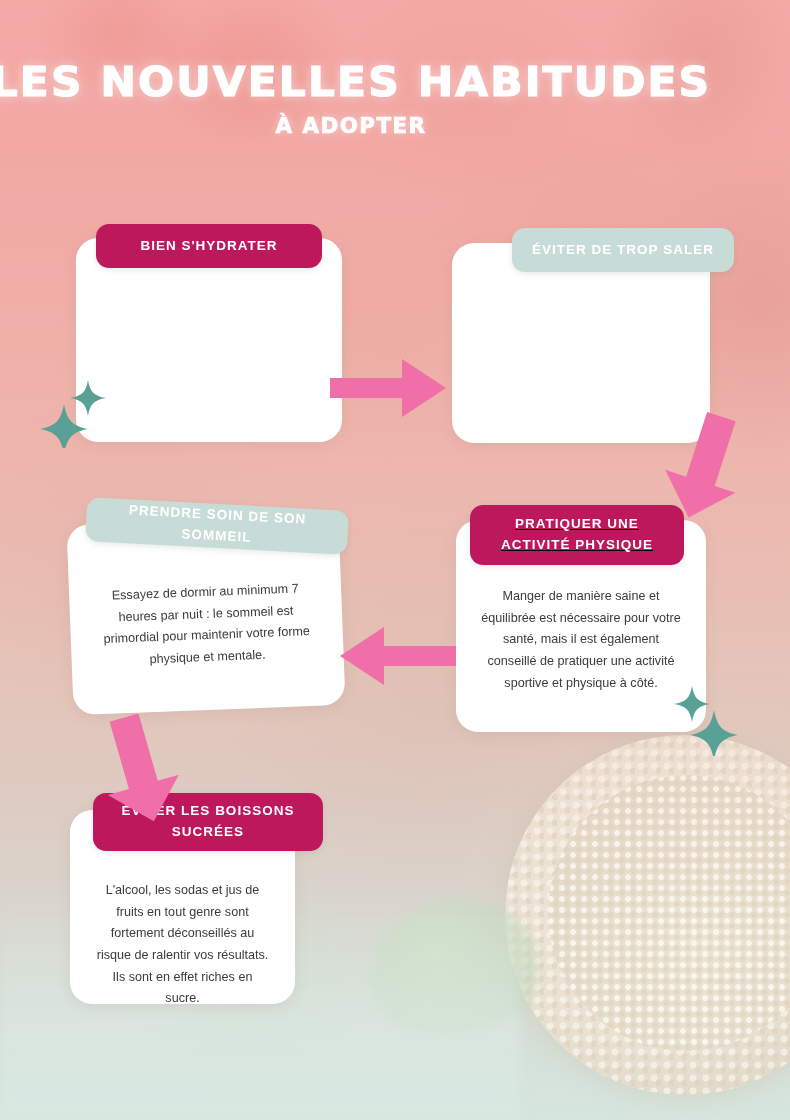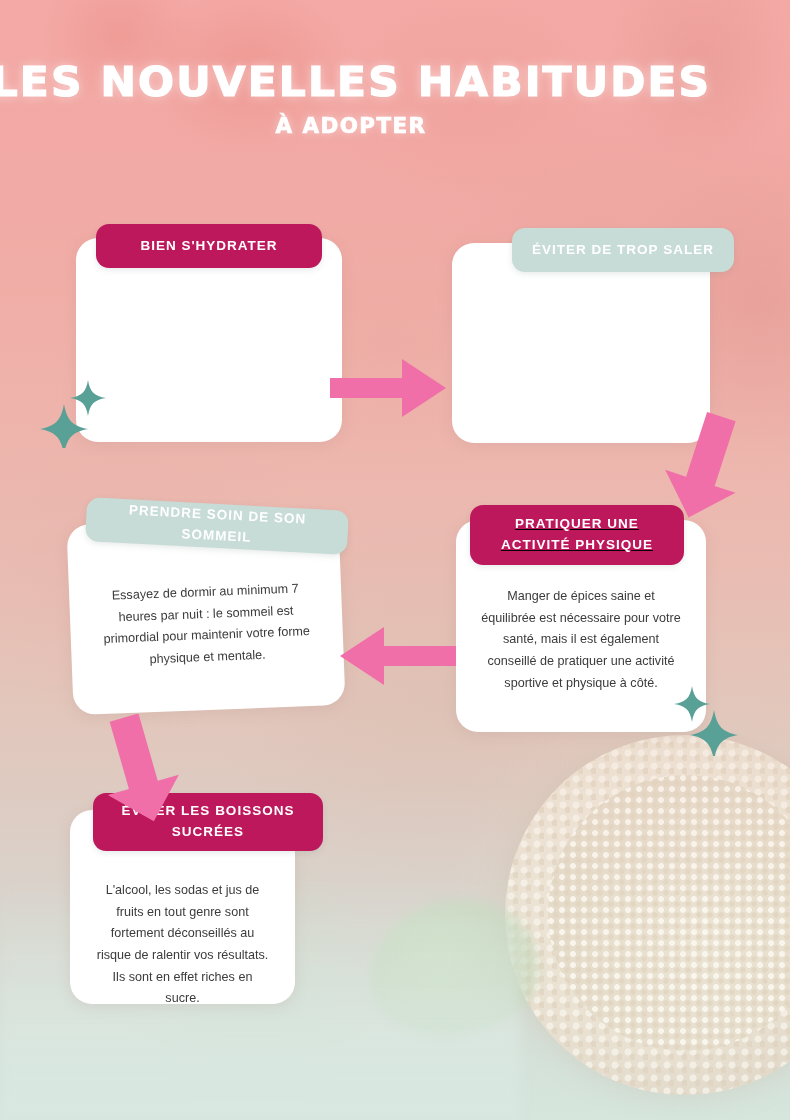--- a/index.html
+++ b/index.html
@@ -249,21 +249,21 @@
   </div>
 
   <div class="card" id="card-sommeil">
     <div class="card-body" id="body-sommeil">Essayez de dormir au minimum 7 heures par nuit : le sommeil est primordial pour maintenir votre forme physique et mentale.</div>
   </div>
   <div class="card-header hdr-light" id="hdr-sommeil">
     <span class="card-header-text">PRENDRE SOIN DE SON SOMMEIL</span>
   </div>
 
   <div class="card" id="card-activite">
-    <div class="card-body" id="body-activite">Manger de épices saine et équilibrée est nécessaire pour votre santé, mais il est également conseillé de pratiquer une activité sportive et physique à côté.</div>
+    <div class="card-body" id="body-activite">Manger de manière saine et équilibrée est nécessaire pour votre santé, mais il est également conseillé de pratiquer une activité sportive et physique à côté.</div>
   </div>
   <div class="card-header hdr-dark" id="hdr-activite">
     <span class="card-header-text">PRATIQUER UNE ACTIVITÉ PHYSIQUE</span>
   </div>
 
   <div class="card" id="card-boissons">
     <div class="card-body" id="body-boissons">L'alcool, les sodas et jus de fruits en tout genre sont fortement déconseillés au risque de ralentir vos résultats. Ils sont en effet riches en sucre.</div>
   </div>
   <div class="card-header hdr-dark" id="hdr-boissons">
     <span class="card-header-text">ÉVITER LES BOISSONS SUCRÉES</span>

